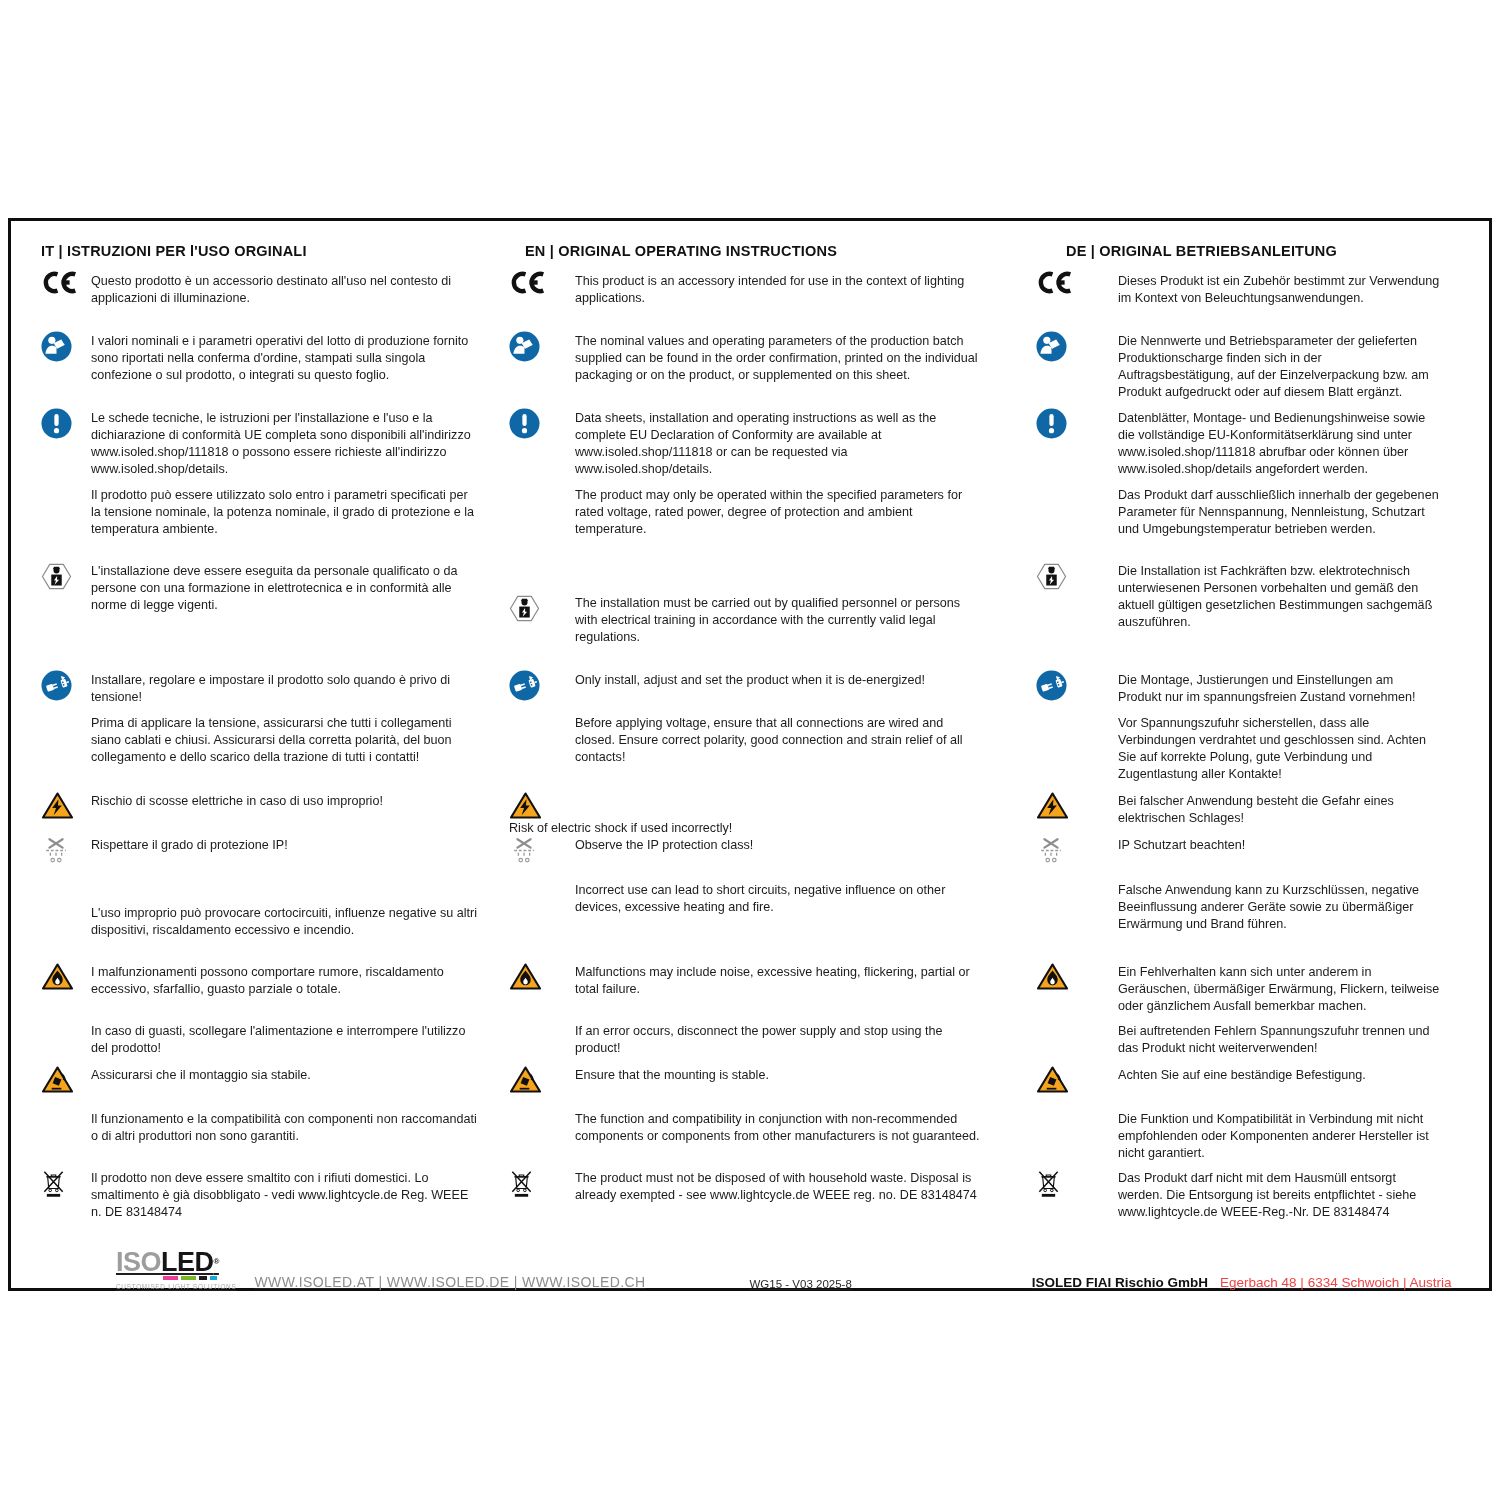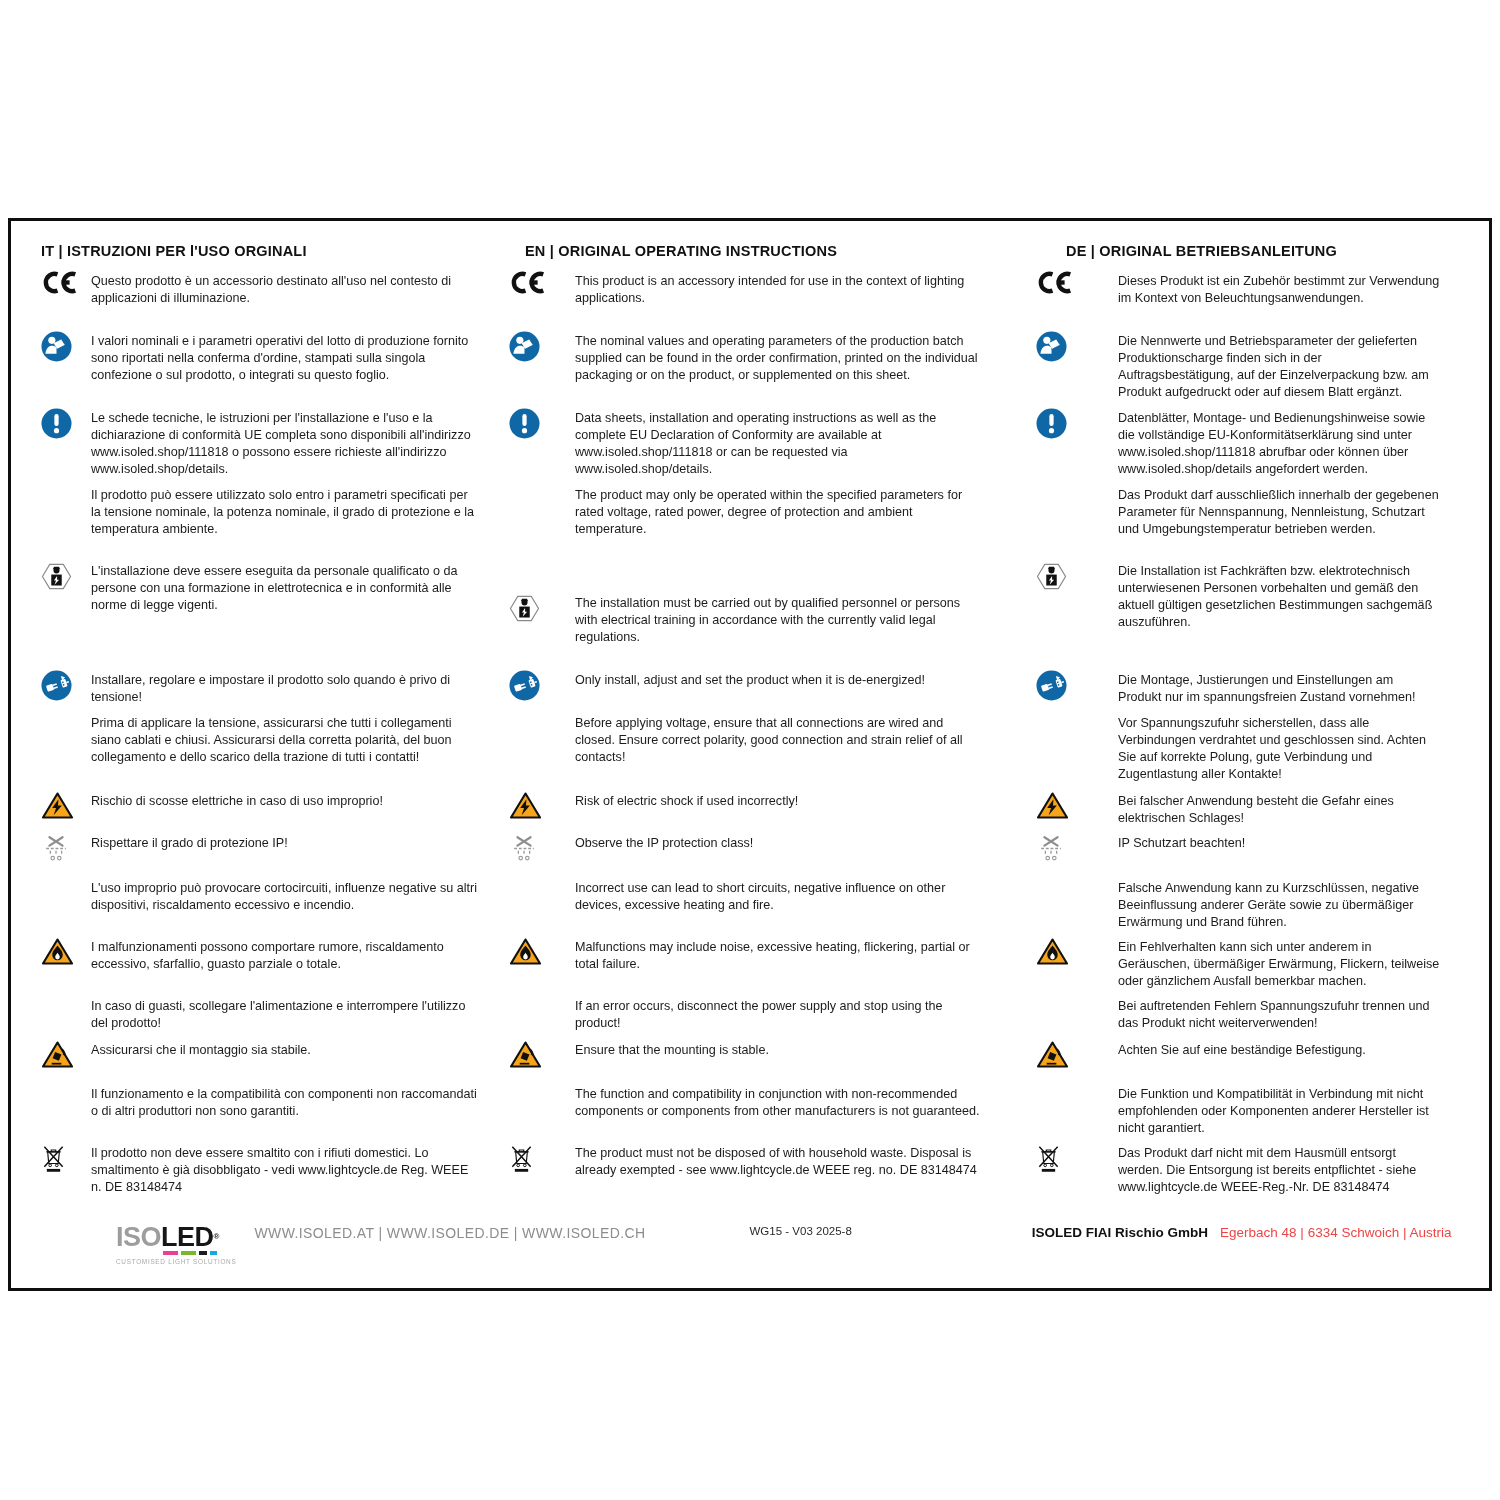--- a/index.html
+++ b/index.html
@@ -20,21 +20,21 @@
   .cell{display:flex;align-items:flex-start;}
   .cell .icon{width:38px;min-width:38px;display:flex;justify-content:flex-start;margin-top:-2px;}
   .c-it .icon{margin-right:12px;}
   .c-en .icon{margin-right:28px;}
   .c-de{padding-left:12px;}
   .c-de .icon{margin-right:44px;}
   .txt{font-size:12.6px;line-height:17px;color:#1c1c1c;}
   .c-it .txt{max-width:386px;}
   .c-en .txt{max-width:406px;}
   .c-de .txt{max-width:322px;}
-  .footer{margin-top:auto;display:flex;align-items:flex-start;padding-bottom:6px;}
+  .footer{margin-top:auto;display:flex;align-items:flex-end;padding-bottom:6px;text-decoration:underline;}
   .logo{margin-left:75px;display:flex;flex-direction:column;}
   .logo-word{font-size:27px;font-weight:bold;letter-spacing:-0.5px;line-height:24px;}
   .l-iso{color:#9d9d9d;}
   .l-led{color:#161616;}
   .l-reg{font-size:8px;vertical-align:top;color:#161616;}
   .logo-bars{display:flex;gap:3px;margin-left:47px;margin-top:2px;}
   .logo-bars i{display:block;height:3.5px;}
   .logo-bars .b1{width:15px;background:#ee3d96;}
   .logo-bars .b2{width:15px;background:#7ab82a;}
   .logo-bars .b3{width:8px;background:#1c1c1c;}
@@ -296,21 +296,21 @@
 
   <div class="row">
     <div class="cell c-it" style="min-height: 42px;">
       <div class="icon">
             <svg width="33" height="29">
               <use href="#electric-shock-warning-icon" xlink:href="#electric-shock-warning-icon"></use>
             </svg>
           </div>
       <div class="txt">Rischio di scosse elettriche in caso di uso improprio!</div>
     </div>
-    <div class="cell c-en" style="min-height: 42px;">
+    <div class="cell c-en" style="min-height: 42px; flex-direction: column;">
       <div class="icon">
             <svg width="33" height="29">
               <use href="#electric-shock-warning-icon" xlink:href="#electric-shock-warning-icon"></use>
             </svg>
           </div>
       <div class="txt">Risk of electric shock if used incorrectly!</div>
     </div>
     <div class="cell c-de" style="min-height: 42px;">
       <div class="icon">
             <svg width="33" height="29">
@@ -342,21 +342,21 @@
       <div class="icon">
             <svg width="30" height="29">
               <use href="#ip-protection-icon" xlink:href="#ip-protection-icon"></use>
             </svg>
           </div>
       <div class="txt">IP Schutzart beachten!</div>
     </div>
   </div>
 
   <div class="row">
-    <div class="cell c-it" style="min-height: 59px;">
+    <div class="cell c-it" style="min-height: 59px; margin-top: 23px;">
       <div class="icon"></div>
       <div class="txt">L'uso improprio può provocare cortocircuiti, influenze negative su altri dispositivi, riscaldamento eccessivo e incendio.</div>
     </div>
     <div class="cell c-en" style="min-height: 59px;">
       <div class="icon"></div>
       <div class="txt">Incorrect use can lead to short circuits, negative influence on other devices, excessive heating and fire.</div>
     </div>
     <div class="cell c-de" style="min-height: 59px;">
       <div class="icon"></div>
       <div class="txt">Falsche Anwendung kann zu Kurzschlüssen, negative Beeinflussung anderer Geräte sowie zu übermäßiger Erwärmung und Brand führen.</div>

